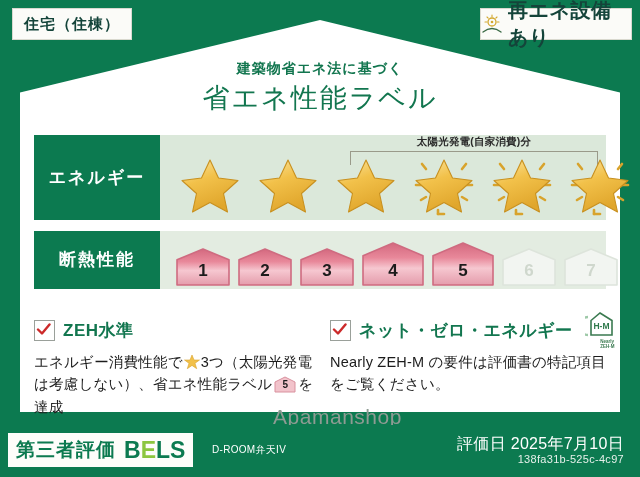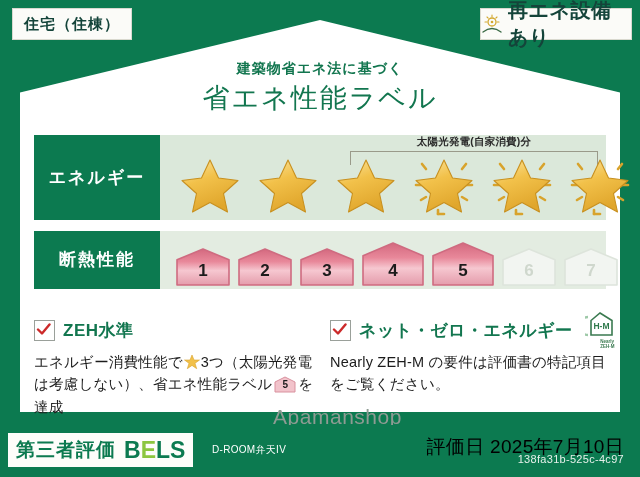--- a/index.html
+++ b/index.html
@@ -115,21 +115,21 @@
     position:absolute;left:8px;top:8px;height:34px;background:#fdfdfa;
     display:flex;align-items:center;padding:0 8px;gap:8px;
   }
   .bels-jp{font-size:19px;font-weight:bold;color:#0c7a50;letter-spacing:1px;}
   .bels-en{font-size:23px;font-weight:bold;letter-spacing:0px;}
   .bels-en .b{color:#0c7a50;}
   .bels-en .e{color:#8cc63f;}
   .bels-en .l{color:#0c7a50;}
   .bels-en .s{color:#0c7a50;}
   .bldg{position:absolute;left:212px;top:18px;font-size:10px;color:#ffffff;letter-spacing:0.3px;}
-  .fdate{position:absolute;right:12px;top:9px;font-size:19px;color:#000000;letter-spacing:0.3px;}
+  .fdate{position:absolute;right:12px;top:9px;font-size:16px;color:#ffffff;letter-spacing:0.3px;}
   .fid{position:absolute;right:12px;top:28px;font-size:11px;color:#e6f0ea;letter-spacing:0.3px;}
 </style>
 </head>
 <body>
 
 <div id="root">
 
   <div class="card"></div>
 
   <div class="tag tag-type">

